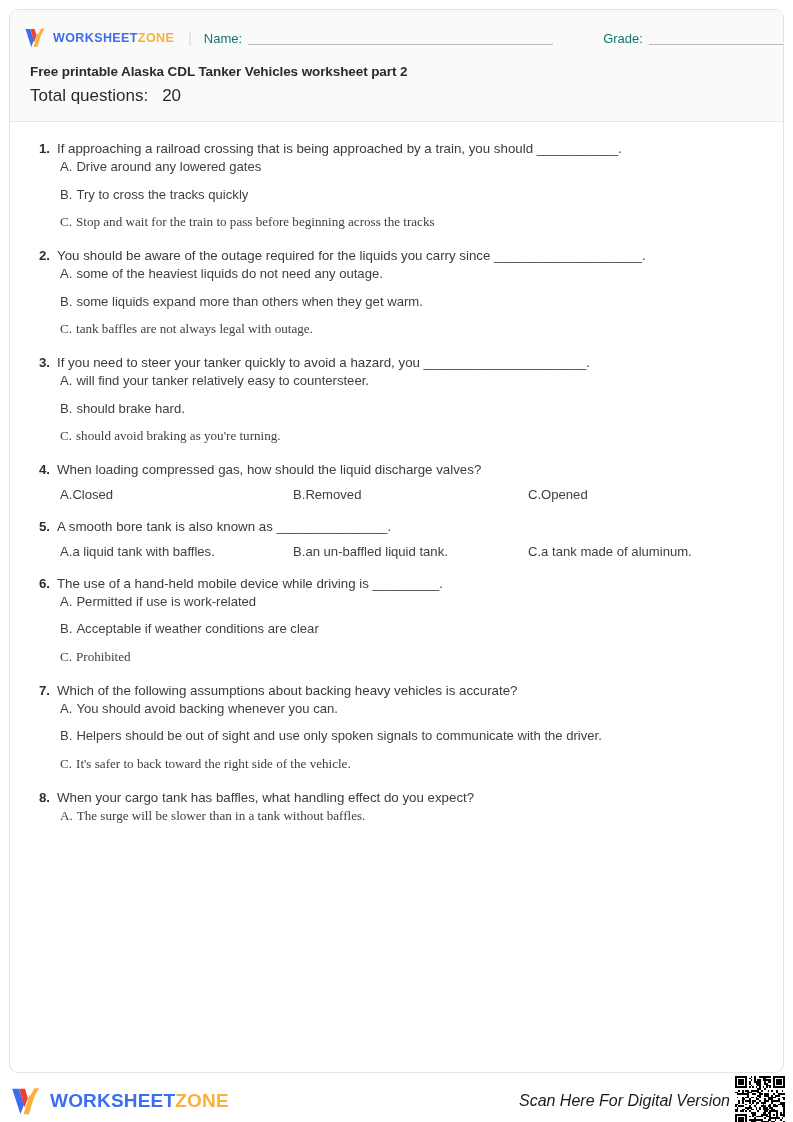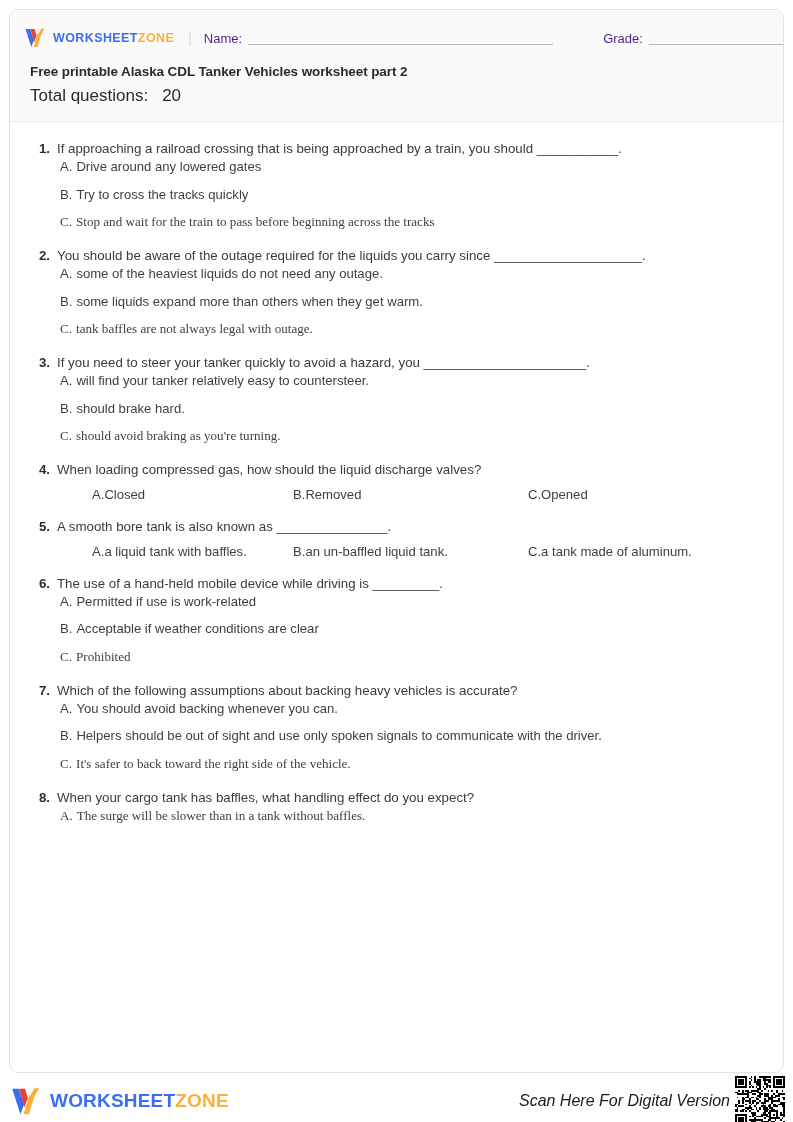--- a/index.html
+++ b/index.html
@@ -68,21 +68,21 @@
     color: #d8d8d8;
     margin: 0 12px 0 14px;
     font-size: 14px;
     line-height: 1;
     flex: 0 0 auto;
   }
 
   .field-label {
     font-family: "Liberation Sans", sans-serif;
     font-size: 13px;
-    color: #4c1d95;
+    color: #0f766e;
     white-space: nowrap;
     flex: 0 0 auto;
   }
   .field-rule {
     border-bottom: 1px solid #b9b9b9;
     height: 13px;
     margin-left: 6px;
     flex: 0 0 auto;
   }
   .rule-name { width: 305px; }
@@ -150,21 +150,21 @@
     height: 18px;
     padding-left: 32px;
   }
   .opts-inline .opt-col {
     position: absolute;
     font-size: 13.1px;
     color: #3f3f3f;
     line-height: 1.35;
     white-space: nowrap;
   }
-  .opts-inline .col-a { left: 32px; margin-left: 32px; }
+  .opts-inline .col-a { left: 32px; }
   .opts-inline .col-b { left: 265px; }
   .opts-inline .col-c { left: 500px; }
 
   .q-block.tight { margin-bottom: 14px; }
 
   
   .footer {
     position: absolute;
     left: 0;
     top: 1080px;

